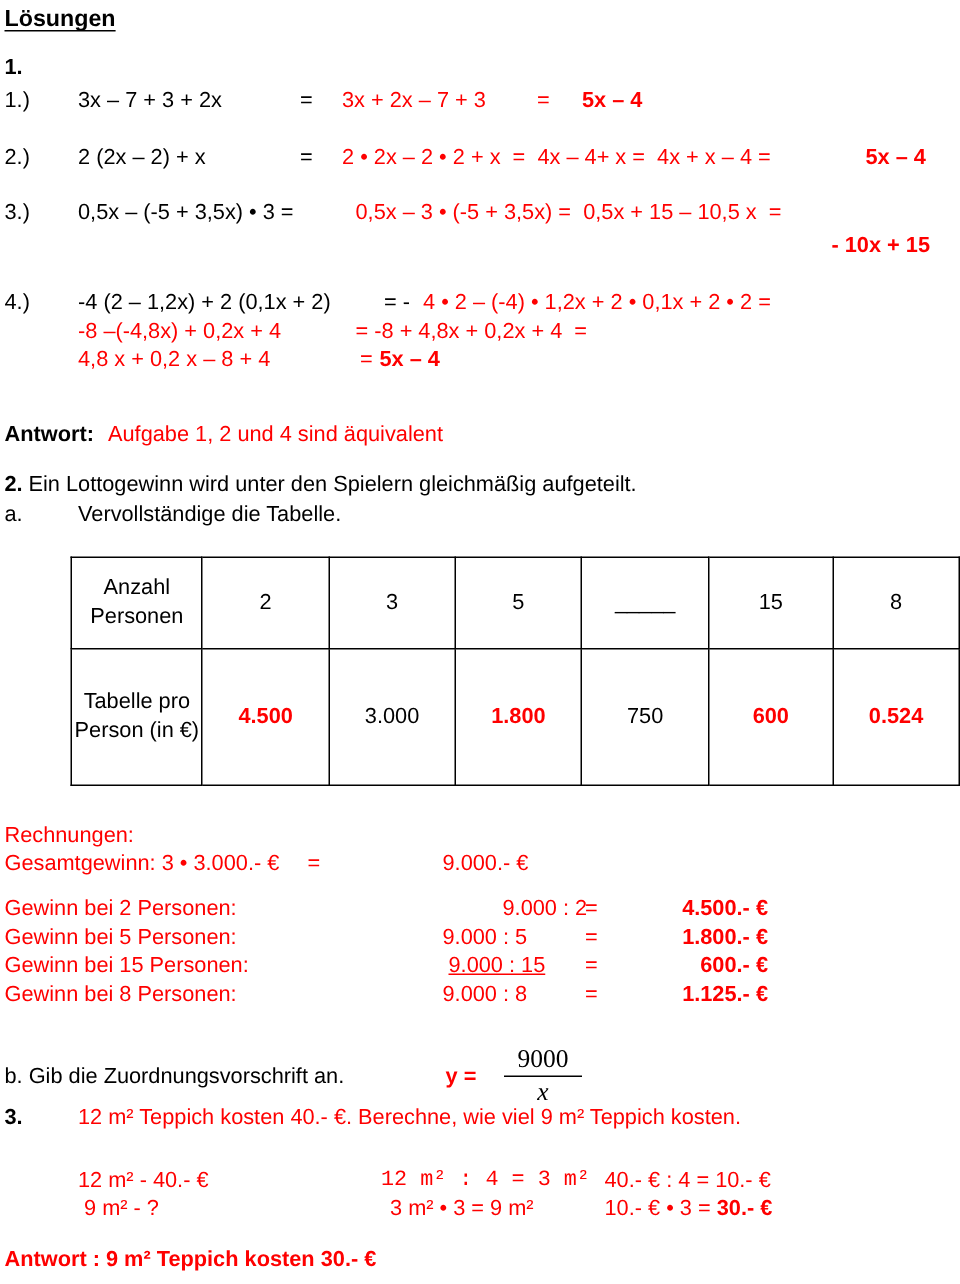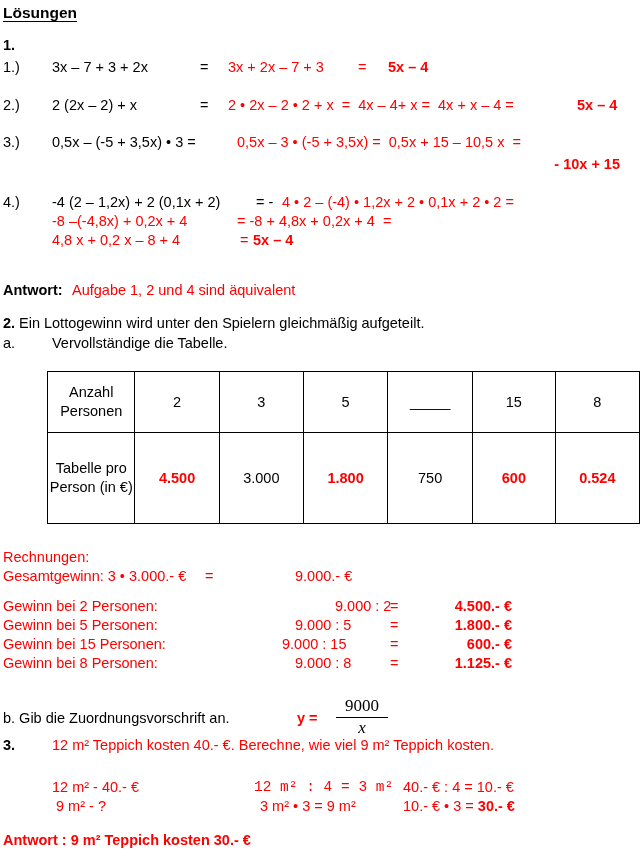--- a/index.html
+++ b/index.html
@@ -153,21 +153,21 @@
     <span class="seg r b ralign" style="left:440px;width:72px;">4.500.- €</span>
   </div>
   <div class="line" style="top:616px;">
     <span class="seg r" style="left:3px;">Gewinn bei 5 Personen:</span>
     <span class="seg r" style="left:295px;">9.000 : 5</span>
     <span class="seg r" style="left:390px;">=</span>
     <span class="seg r b ralign" style="left:440px;width:72px;">1.800.- €</span>
   </div>
   <div class="line" style="top:635px;">
     <span class="seg r" style="left:3px;">Gewinn bei 15 Personen:</span>
-    <span class="seg r" style="left:282px;">9.000 : 15</span>
+    <span class="seg r" style="left:299px;text-decoration:underline;">9.000 : 15</span>
     <span class="seg r" style="left:390px;">=</span>
     <span class="seg r b ralign" style="left:440px;width:72px;">600.- €</span>
   </div>
   <div class="line" style="top:654px;">
     <span class="seg r" style="left:3px;">Gewinn bei 8 Personen:</span>
     <span class="seg r" style="left:295px;">9.000 : 8</span>
     <span class="seg r" style="left:390px;">=</span>
     <span class="seg r b ralign" style="left:440px;width:72px;">1.125.- €</span>
   </div>
 

